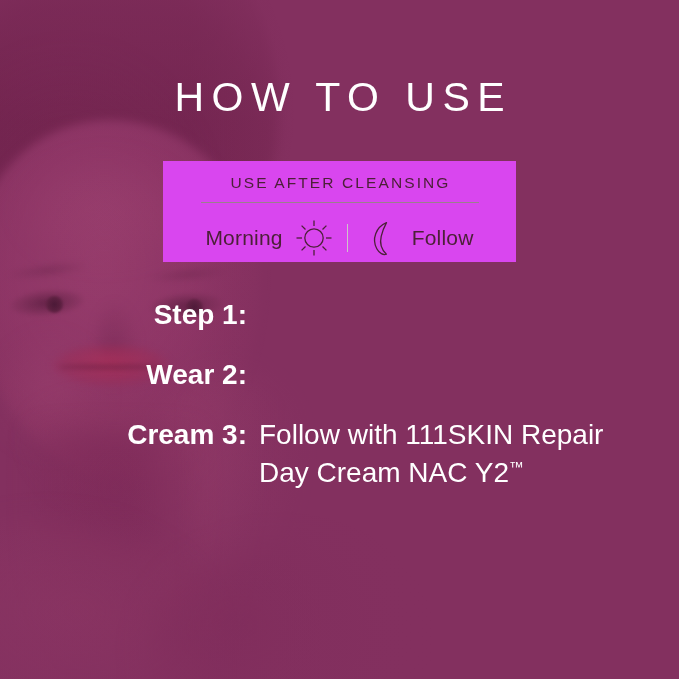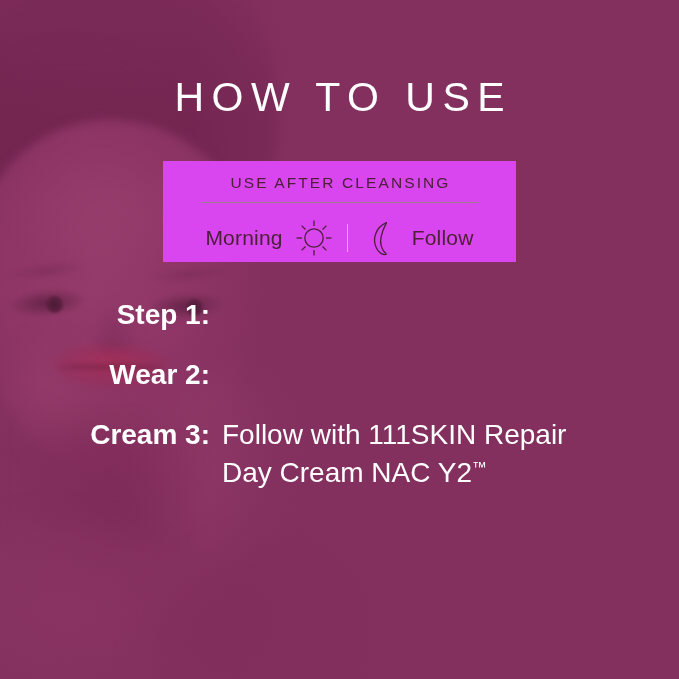--- a/index.html
+++ b/index.html
@@ -309,20 +309,21 @@
   .steps {
     position: absolute;
     left: 0;
     top: 296px;
     width: 679px;
   }
   .step {
     display: flex;
     align-items: flex-start;
     margin-bottom: 22px;
+    margin-left: 37px;
   }
   .step-label {
     width: 210px;
     text-align: right;
     color: #ffffff;
     font-size: 28px;
     font-weight: 700;
     line-height: 38px;
     flex: none;
     white-space: nowrap;

